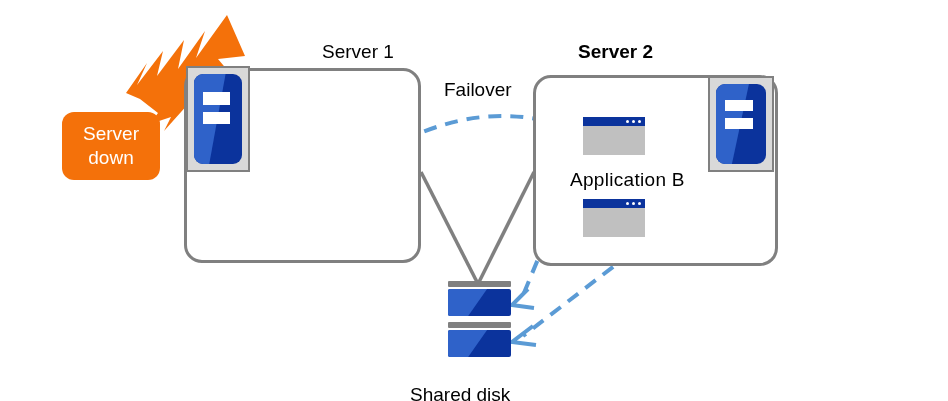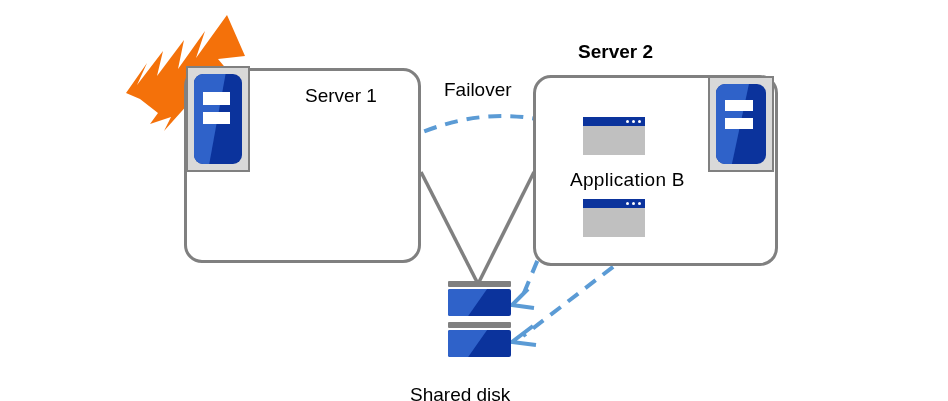--- a/index.html
+++ b/index.html
@@ -23,21 +23,21 @@
     height: 401px;
   }
   .label {
     position: absolute;
     color: #000000;
     font-size: 19px;
     font-family: "Liberation Sans", sans-serif;
     white-space: nowrap;
     line-height: 1.1;
   }
-  #server1-title { left: 305px; top: 42px; margin-top: 44px; }
+  #server1-title { left: 322px; top: 42px; }
   #server2-title { left: 578px; top: 42px; font-weight: bold; }
   #app-a-label   { left: 570px; top: 88px; letter-spacing: 0.3px; }
   #app-b-label   { left: 570px; top: 170px; letter-spacing: 0.3px; }
   #shared-disk-label { left: 410px; top: 364px; margin-top: 21px; }
 
   
   .server-box {
     position: absolute;
     border: 3px solid #808080;
     border-radius: 18px;
@@ -212,20 +212,24 @@
 
   <div class="label" id="server1-title">Server 1</div>
 
   <div class="server-icon" id="server1-icon">
     <div class="server-icon-inner">
       <div class="server-slot s1"></div>
       <div class="server-slot s2"></div>
     </div>
   </div>
 
+  <div id="server-down-badge">
+    <span>Server</span>
+    <span>down</span>
+  </div>
 
   <div class="label" style="left:444px; top:80px;text-align:center;">Failover</div>
 
   <div class="server-box" id="server2-box"></div>
 
   <div class="label" id="server2-title">Server 2</div>
 
 
   <div class="app-window" id="app-a-window">
     <div class="app-window-titlebar">

